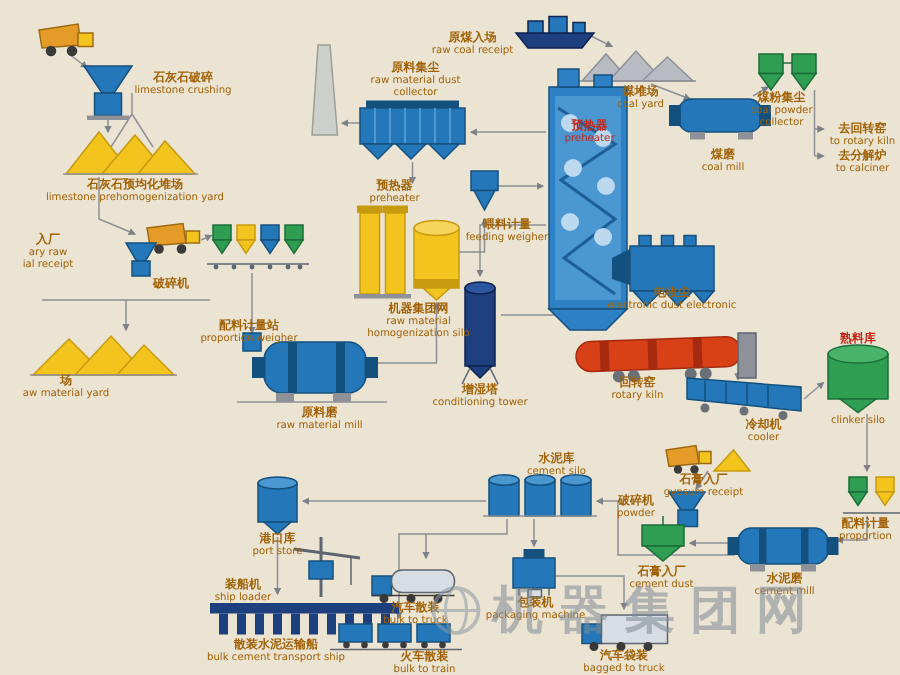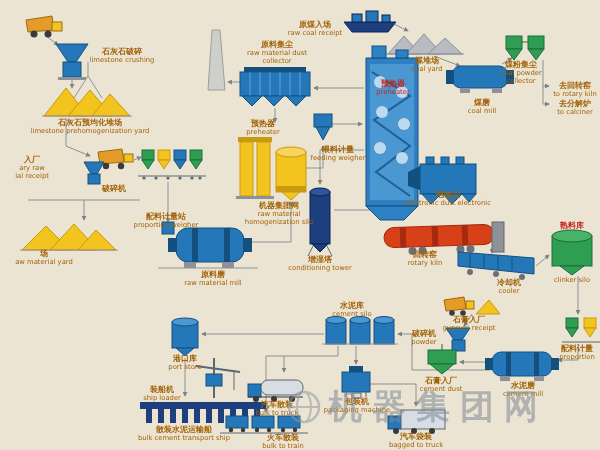--- a/index.html
+++ b/index.html
@@ -464,21 +464,21 @@
 <div class="lbl" style="left:486px;top:279px;width:46px">
   <span class="zh">冷却机</span>
   <span class="en">cooler</span>
 </div>
 <div class="lbl red" style="left:546px;top:222px;width:52px">
   <span class="zh">熟料库</span>
 </div>
 <div class="lbl" style="left:542px;top:277px;width:60px">
   <span class="en">clinker silo</span>
 </div>
-<div class="lbl" style="left:323px;top:302px;width:58px">
+<div class="lbl" style="left:342px;top:302px;width:58px">
   <span class="zh">水泥库</span>
   <span class="en">cement silo</span>
 </div>
 <div class="lbl" style="left:438px;top:316px;width:62px">
   <span class="zh">石膏入厂</span>
   <span class="en">gypsum receipt</span>
 </div>
 <div class="lbl" style="left:402px;top:330px;width:44px">
   <span class="zh">破碎机</span>
   <span class="en">powder</span>

